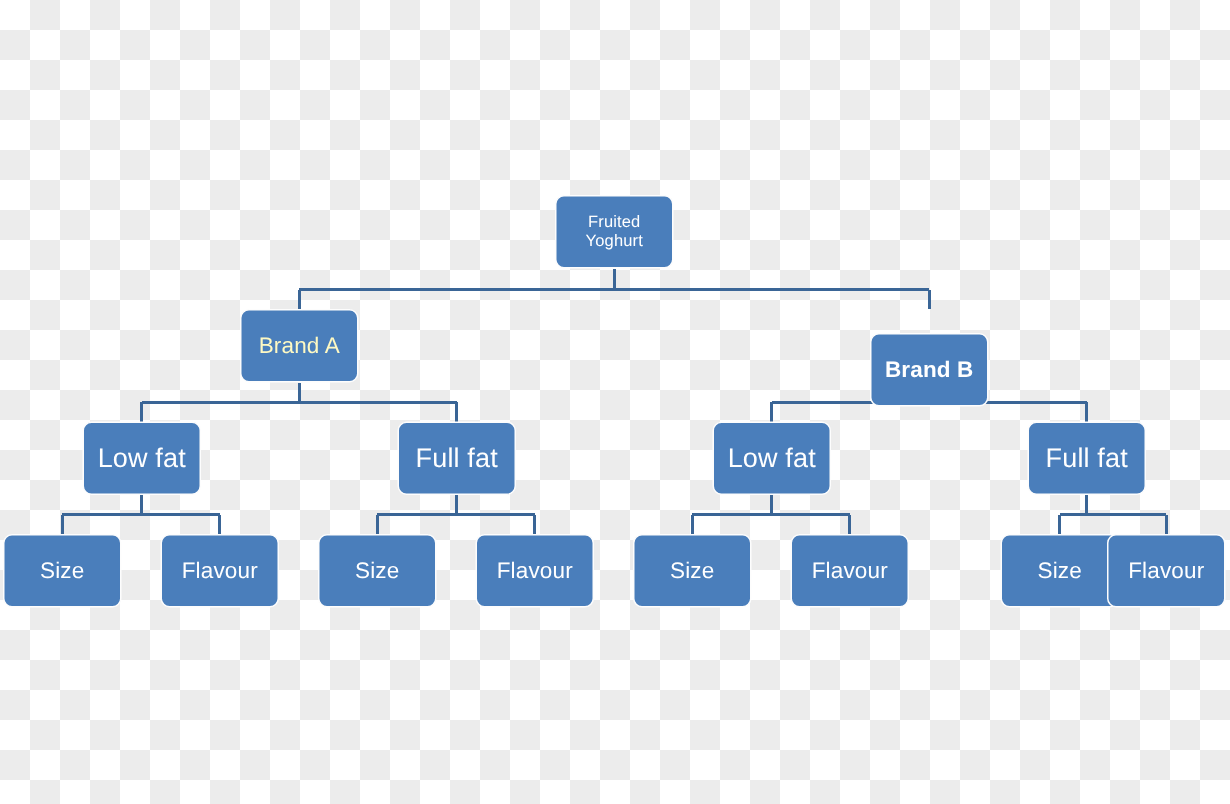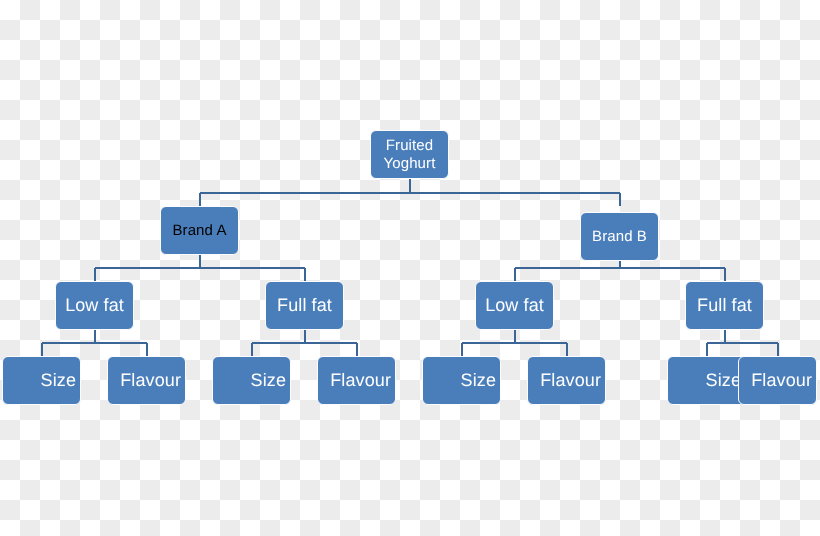--- a/index.html
+++ b/index.html
@@ -58,24 +58,24 @@
     text-rendering: geometricPrecision;
     -webkit-font-smoothing: antialiased;
   }
   .node .label {
     display: block;
     padding: 0 4px;
     white-space: pre-line;
   }
 
   
-  .node.root   { font-size: 15px; }
+  .node.root   { font-size: 11px; }
   .node.brand  { font-size: 15px; }
   .node.fat    { font-size: 18px; }
-  .node.leaf   { font-size: 18px; justify-content: flex-end; }
+  .node.leaf   { font-size: 15px; }
 </style>
 </head>
 <body>
 
 <div id="canvas">
 
   <svg id="connectors" viewBox="0 0 820 536" xmlns="http://www.w3.org/2000/svg">
       <line x1="409.5" y1="179" x2="409.5" y2="193" stroke="#3a6596" stroke-width="2" shape-rendering="crispEdges"></line>
       <line x1="199.5" y1="193" x2="619.5" y2="193" stroke="#3a6596" stroke-width="2" shape-rendering="crispEdges"></line>
       <line x1="199.5" y1="193" x2="199.5" y2="206" stroke="#3a6596" stroke-width="2" shape-rendering="crispEdges"></line>
@@ -104,24 +104,24 @@
       <line x1="706.5" y1="343" x2="777.5" y2="343" stroke="#3a6596" stroke-width="2" shape-rendering="crispEdges"></line>
       <line x1="706.5" y1="343" x2="706.5" y2="356" stroke="#3a6596" stroke-width="2" shape-rendering="crispEdges"></line>
       <line x1="777.5" y1="343" x2="777.5" y2="356" stroke="#3a6596" stroke-width="2" shape-rendering="crispEdges"></line>
     </svg>
 
   <div id="nodes-layer">
       <div class="node root" style="left: 370px; top: 130px; width: 79px; height: 49px; background: rgb(74, 126, 187); border-color: rgb(253, 253, 253); color: rgb(255, 255, 255);">
         <span class="label">Fruited
 Yoghurt</span>
       </div>
-      <div class="node brand" style="left: 160px; top: 206px; width: 79px; height: 49px; background: rgb(74, 126, 187); border-color: rgb(253, 253, 253); color: #000000;">
+      <div class="node brand" style="left: 160px; top: 206px; width: 79px; height: 49px; background: rgb(74, 126, 187); border-color: rgb(253, 253, 253); color: #fef9c3;">
         <span class="label">Brand A</span>
       </div>
-      <div class="node brand" style="left: 580px; top: 212px; width: 79px; height: 49px; background: rgb(74, 126, 187); border-color: rgb(253, 253, 253); color: rgb(255, 255, 255);">
+      <div class="node brand" style="left: 580px; top: 222px; width: 79px; height: 49px; background: rgb(74, 126, 187); border-color: rgb(253, 253, 253); color: rgb(255, 255, 255); font-weight: bold;">
         <span class="label">Brand B</span>
       </div>
       <div class="node fat" style="left: 55px; top: 281px; width: 79px; height: 49px; background: rgb(74, 126, 187); border-color: rgb(253, 253, 253); color: rgb(255, 255, 255);">
         <span class="label">Low fat</span>
       </div>
       <div class="node fat" style="left: 265px; top: 281px; width: 79px; height: 49px; background: rgb(74, 126, 187); border-color: rgb(253, 253, 253); color: rgb(255, 255, 255);">
         <span class="label">Full fat</span>
       </div>
       <div class="node fat" style="left: 475px; top: 281px; width: 79px; height: 49px; background: rgb(74, 126, 187); border-color: rgb(253, 253, 253); color: rgb(255, 255, 255);">
         <span class="label">Low fat</span>

